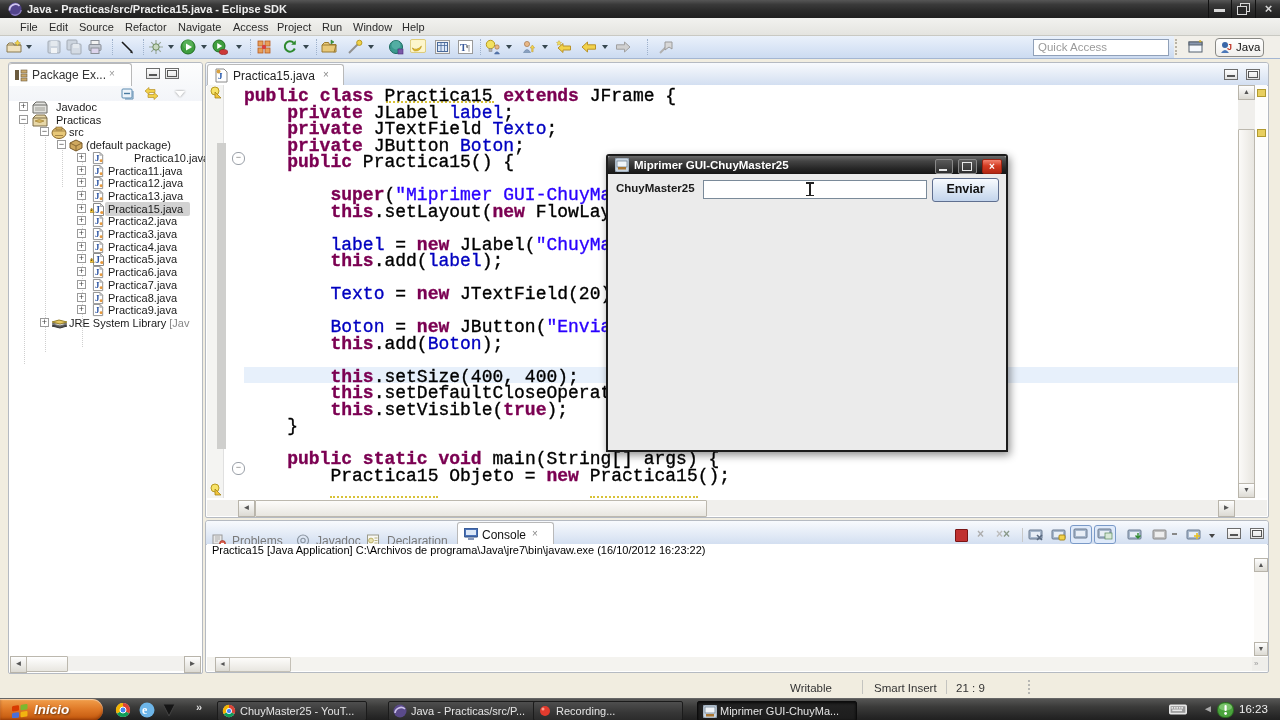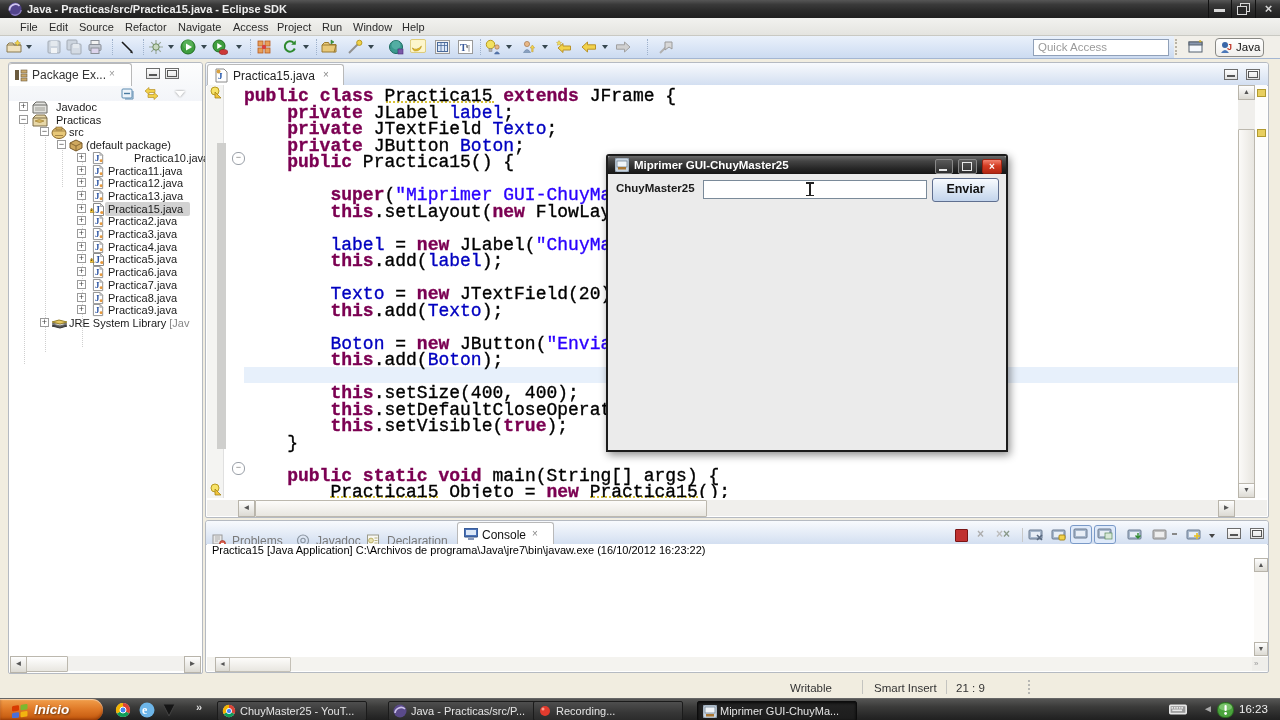--- a/index.html
+++ b/index.html
@@ -461,21 +461,20 @@
 <div>    <b>private</b> JButton <span class="fld">Boton</span>;</div>
 <div>    <b>public</b> Practica15() {</div>
 <div> </div>
 <div>        <b>super</b>(<span class="str">"Miprimer GUI-ChuyMaster25"</span>);</div>
 <div>        <b>this</b>.setLayout(<b>new</b> FlowLayout());</div>
 <div> </div>
 <div>        <span class="fld">label</span> = <b>new</b> JLabel(<span class="str">"ChuyMaster25"</span>);</div>
 <div>        <b>this</b>.add(<span class="fld">label</span>);</div>
 <div> </div>
 <div>        <span class="fld">Texto</span> = <b>new</b> JTextField(20);</div>
-<div>        <b>this</b>.add(<span class="fld">Texto</span>);</div>
 <div> </div>
 <div>        <span class="fld">Boton</span> = <b>new</b> JButton(<span class="str">"Enviar"</span>);</div>
 <div>        <b>this</b>.add(<span class="fld">Boton</span>);</div>
 <div> </div>
 <div>        <b>this</b>.setSize(400, 400);</div>
 <div>        <b>this</b>.setDefaultCloseOperation(JFrame.EXIT_ON_CLOSE);</div>
 <div>        <b>this</b>.setVisible(<b>true</b>);</div>
 <div>    }</div>
 <div> </div>
 <div>    <b>public</b> <b>static</b> <b>void</b> main(String[] args) {</div>

